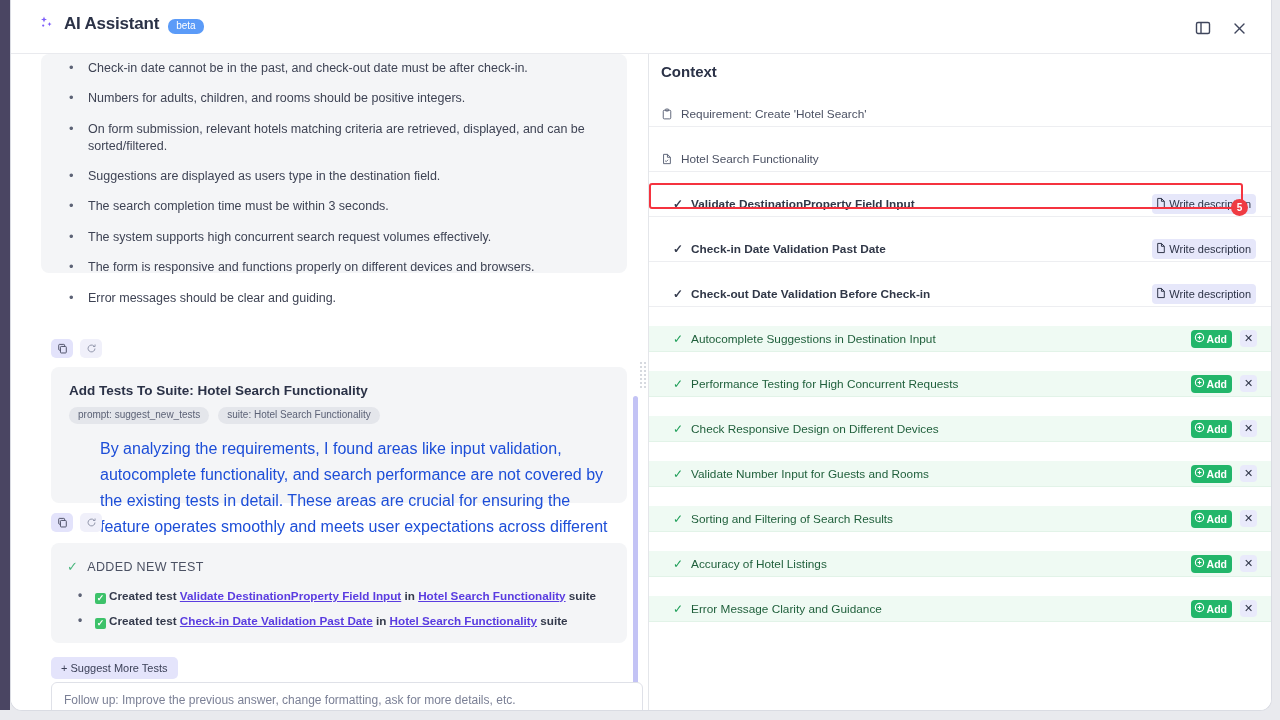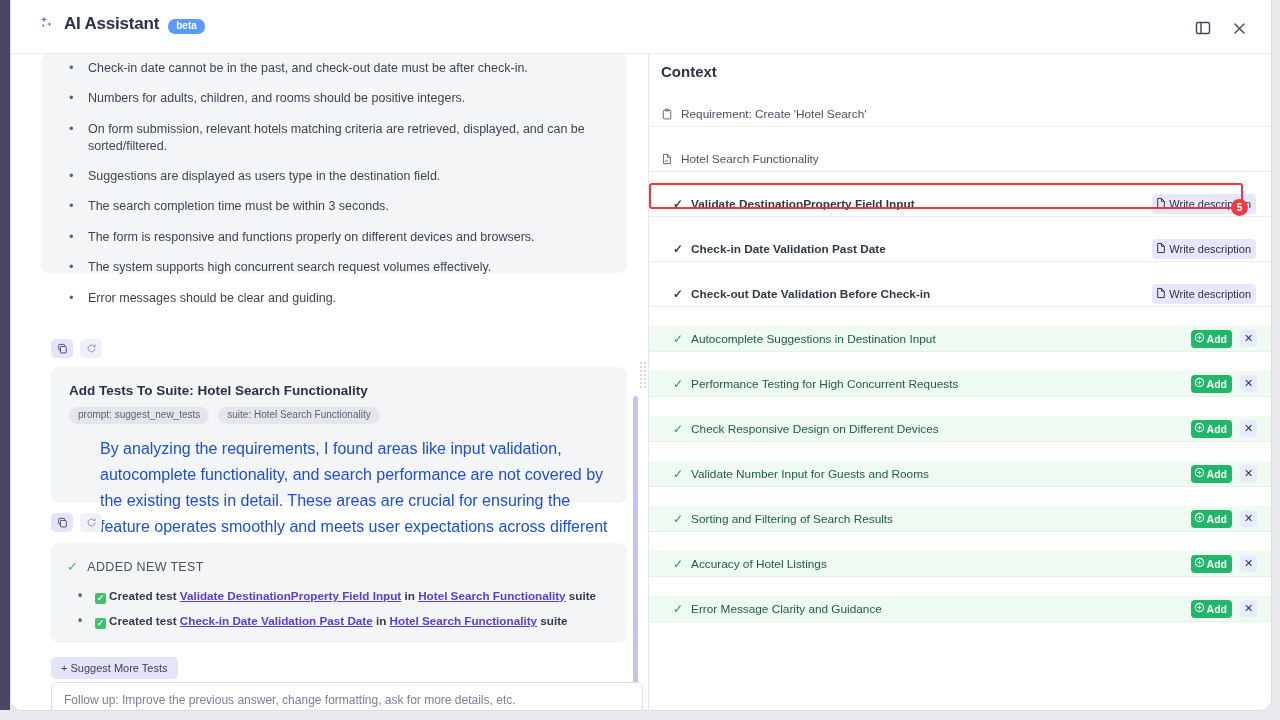--- a/index.html
+++ b/index.html
@@ -34,21 +34,21 @@
   }
   .brand {
     position: absolute; left: 28px; top: 14px;
     display: flex; align-items: flex-end; gap: 9px;
   }
   .sparkle-icon { color: #7c5cfa; font-size: 17px; line-height: 1; display:block; margin-top:-2px;}
   .brand-title {
     font-size: 17px; font-weight: bold; color: #2b3247; letter-spacing: -0.2px;
   }
   .beta-badge {
-    background: #5b9bf8; color: #fff; font-size: 10px; font-weight: bold;
+    background: #5b9bf8; color: #fff; font-size: 10px; font-weight: normal;
     border-radius: 7px; padding: 2px 8px 3px; line-height: 1;
   }
   .header-actions {
     position: absolute; right: 20px; top: 16px;
     display: flex; gap: 12px; align-items: center;
   }
   .hdr-btn {
     width: 24px; height: 24px; display: flex; align-items: center; justify-content: center;
     color: #3f465c; cursor: pointer; background: none; border: none;
   }
@@ -260,22 +260,22 @@
   <div class="pane-left">
     <div class="pane-scroll">
 
       <div class="card-grey bullets-card">
         <ul class="bullets" id="bullets">
             <li>Check-in date cannot be in the past, and check-out date must be after check-in.</li>
             <li>Numbers for adults, children, and rooms should be positive integers.</li>
             <li>On form submission, relevant hotels matching criteria are retrieved, displayed, and can be sorted/filtered.</li>
             <li>Suggestions are displayed as users type in the destination field.</li>
             <li>The search completion time must be within 3 seconds.</li>
+            <li>The system supports high concurrent search request volumes effectively.</li>
             <li>The form is responsive and functions properly on different devices and browsers.</li>
-            <li>The system supports high concurrent search request volumes effectively.</li>
             <li>Error messages should be clear and guiding.</li>
           </ul>
       </div>
 
       <div class="icon-row" style="left:40px; top:285px;">
         <button class="icon-btn primary">
           <svg width="11" height="11" viewBox="0 0 16 16" fill="none" stroke="currentColor" stroke-width="1.4">
             <rect x="5" y="5" width="8.5" height="9.5" rx="1.2"></rect>
             <path d="M11 5V3.2A1.2 1.2 0 0 0 9.8 2H3.7A1.2 1.2 0 0 0 2.5 3.2v6.1A1.2 1.2 0 0 0 3.7 10.5H5"></path>
           </svg>

